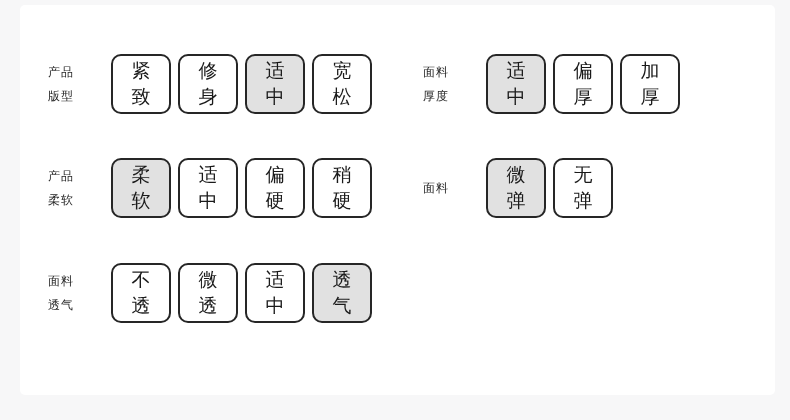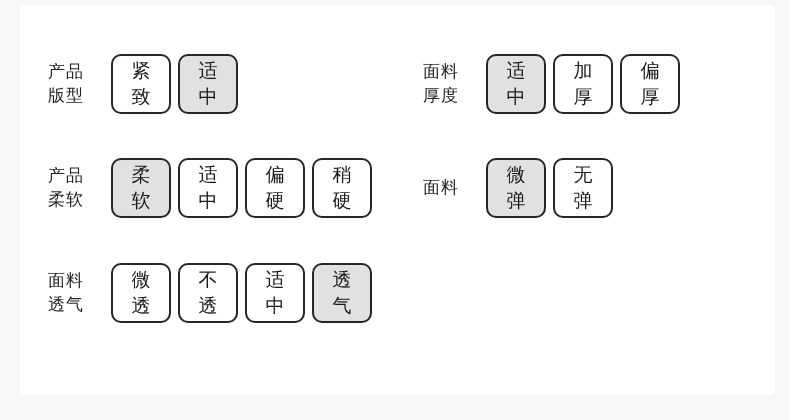--- a/index.html
+++ b/index.html
@@ -29,21 +29,21 @@
     align-items: center;
     height: 62px;
   }
   .attr-group.col-left  { left: 28px; }
   .attr-group.col-right { left: 403px; }
   .attr-group.row-0 { top: 48px; }
   .attr-group.row-1 { top: 152px; }
   .attr-group.row-2 { top: 257px; }
   .attr-label {
     width: 63px;
-    font-size: 17px;
+    font-size: 12px;
     line-height: 24px;
     color: #262626;
     letter-spacing: 1px;
     flex: 0 0 auto;
   }
   .attr-label div { white-space: nowrap; }
   .option-row {
     display: flex;
     gap: 7px;
   }
@@ -72,32 +72,34 @@
 <body>
 
 <div class="card" id="card">
     <div class="attr-group col-left row-0">
       <div class="attr-label">
         <div>产品</div>
         <div>版型</div>
       </div>
       <div class="option-row">
         <button class="option-btn">紧致</button>
+        <button class="option-btn">修身</button>
         <button class="option-btn selected">适中</button>
+        <button class="option-btn">宽松</button>
       </div>
     </div>
     <div class="attr-group col-right row-0">
       <div class="attr-label">
         <div>面料</div>
         <div>厚度</div>
       </div>
       <div class="option-row">
         <button class="option-btn selected">适中</button>
+        <button class="option-btn">偏厚</button>
         <button class="option-btn">加厚</button>
-        <button class="option-btn">偏厚</button>
       </div>
     </div>
     <div class="attr-group col-left row-1">
       <div class="attr-label">
         <div>产品</div>
         <div>柔软</div>
       </div>
       <div class="option-row">
         <button class="option-btn selected">柔软</button>
         <button class="option-btn">适中</button>
@@ -113,19 +115,19 @@
         <button class="option-btn selected">微弹</button>
         <button class="option-btn">无弹</button>
       </div>
     </div>
     <div class="attr-group col-left row-2">
       <div class="attr-label">
         <div>面料</div>
         <div>透气</div>
       </div>
       <div class="option-row">
+        <button class="option-btn">不透</button>
         <button class="option-btn">微透</button>
-        <button class="option-btn">不透</button>
         <button class="option-btn">适中</button>
         <button class="option-btn selected">透气</button>
       </div>
     </div>
   </div>
 
 </body></html>

